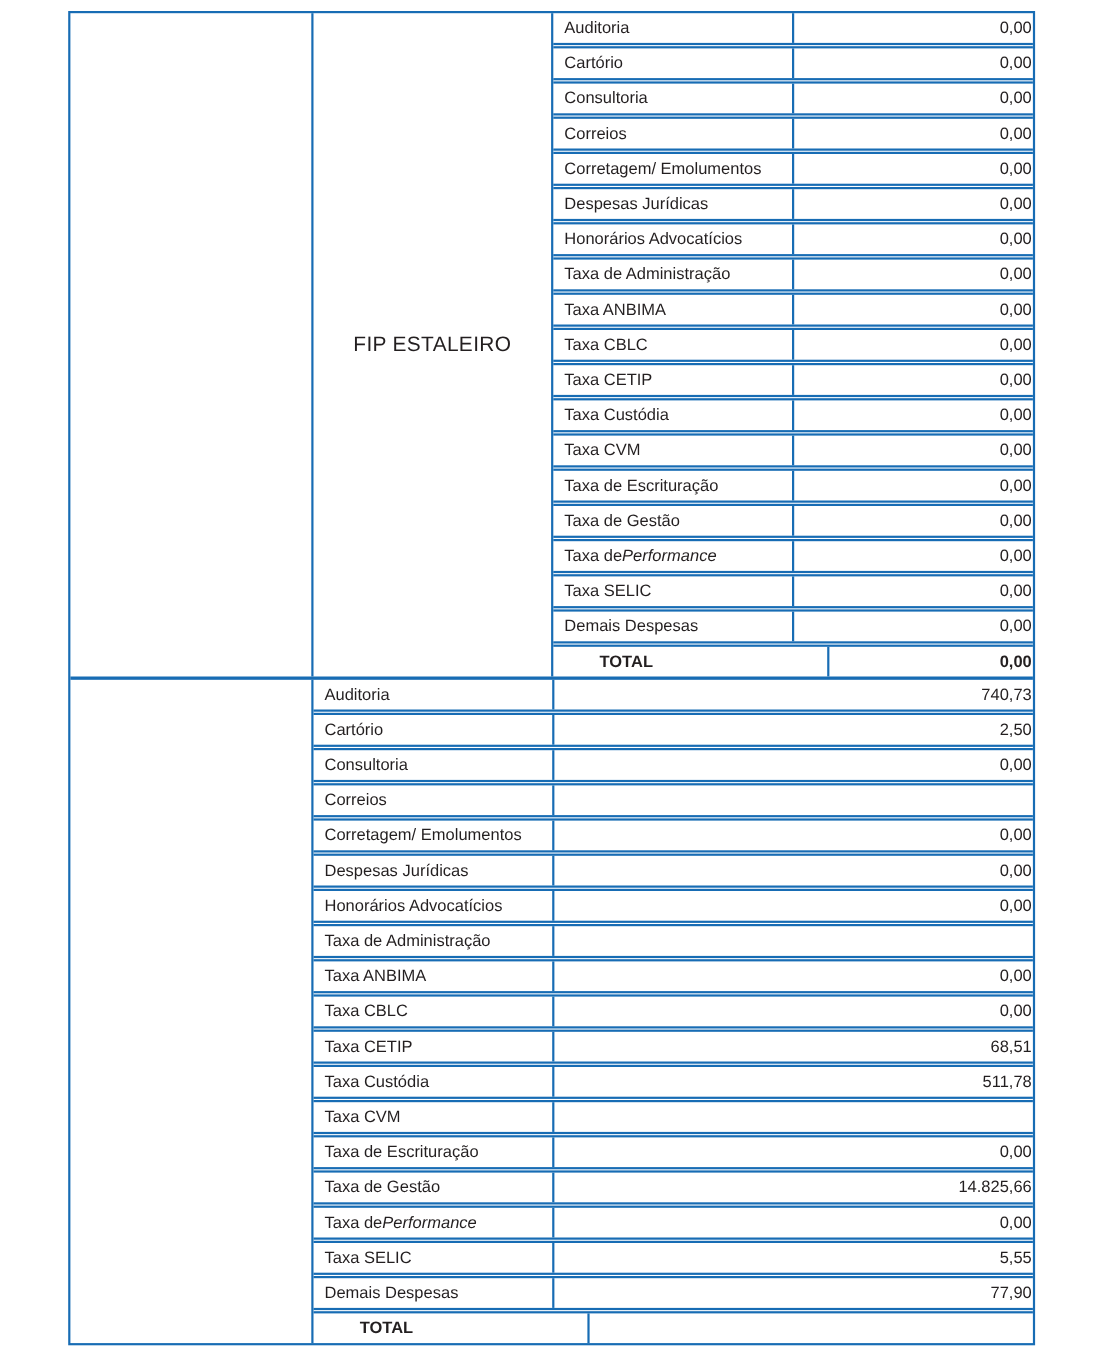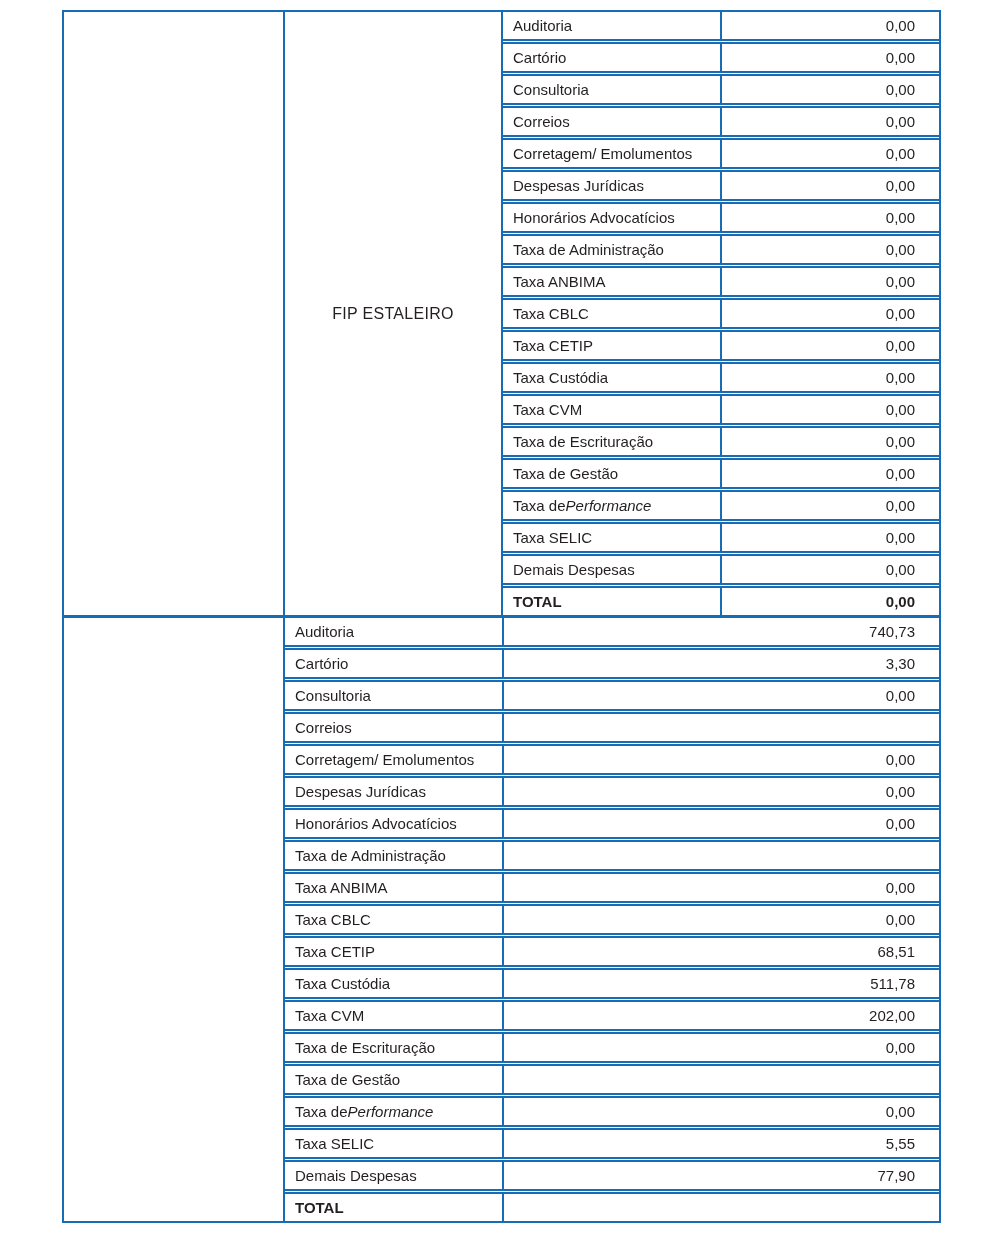--- a/index.html
+++ b/index.html
@@ -46,21 +46,21 @@
     border-right: 2px solid var(--line);
   }
   .col.fund {
     width: 218px;
     border-right: 2px solid var(--line);
     display: flex;
     align-items: center;
     justify-content: center;
   }
   .fund-label {
-    font-size: 16px;
+    font-size: 19px;
     letter-spacing: 0.3px;
     white-space: nowrap;
   }
   .rows {
     flex: 1 1 0;
     display: flex;
     flex-direction: column;
     min-width: 0;
   }
   .row {
@@ -80,26 +80,27 @@
   .cell.label {
     width: 219px;
     border-right: 2px solid var(--line);
     padding-left: 10px;
     white-space: nowrap;
     overflow: hidden;
   }
   .cell.value {
     flex: 1 1 0;
     justify-content: flex-end;
-    padding-right: 24px;
+    padding-right: 1px;
     white-space: nowrap;
     align-items: center;
   }
   .row.total-row .cell {
     font-weight: bold;
+    margin-left: 32px;
   }
   .it {
     font-style: italic;
   }
 </style>
 </head>
 <body style="color: rgb(35, 31, 32);">
 
 <div class="page">
   <div class="expense-table" id="table-root">
@@ -273,21 +274,21 @@
             </div>
             <div class="cell value">
               <span>740,73</span>
             </div>
           </div>
           <div class="row">
             <div class="cell label">
               <span>Cartório</span>
             </div>
             <div class="cell value">
-              <span>3,30</span>
+              <span>2,50</span>
             </div>
           </div>
           <div class="row">
             <div class="cell label">
               <span>Consultoria</span>
             </div>
             <div class="cell value">
               <span>0,00</span>
             </div>
           </div>
@@ -354,35 +355,35 @@
               <span>Taxa Custódia</span>
             </div>
             <div class="cell value">
               <span>511,78</span>
             </div>
           </div>
           <div class="row">
             <div class="cell label">
               <span>Taxa CVM</span>
             </div>
-            <div class="cell value">
-              <span>202,00</span>
-            </div>
           </div>
           <div class="row">
             <div class="cell label">
               <span>Taxa de Escrituração</span>
             </div>
             <div class="cell value">
               <span>0,00</span>
             </div>
           </div>
           <div class="row">
             <div class="cell label">
               <span>Taxa de Gestão</span>
+            </div>
+            <div class="cell value">
+              <span>14.825,66</span>
             </div>
           </div>
           <div class="row">
             <div class="cell label">
               <span>Taxa de </span>
               <span class="it">Performance</span>
             </div>
             <div class="cell value">
               <span>0,00</span>
             </div>

